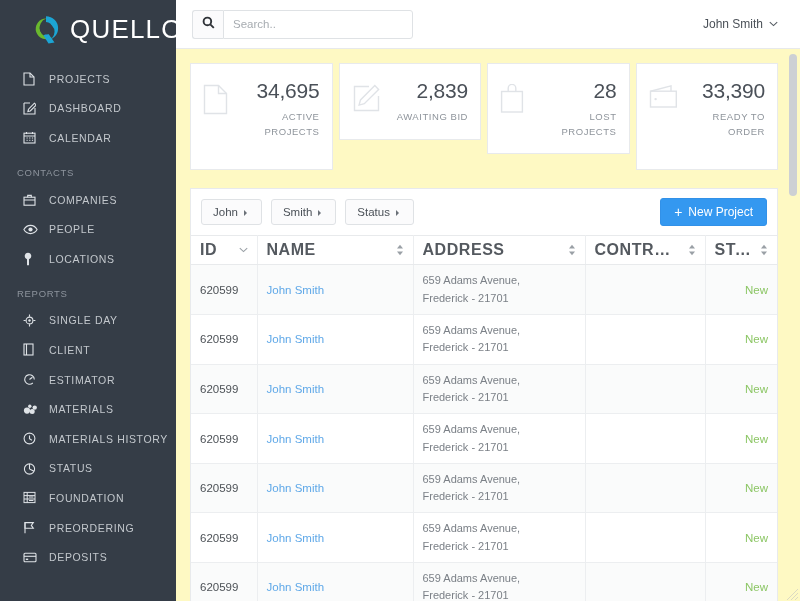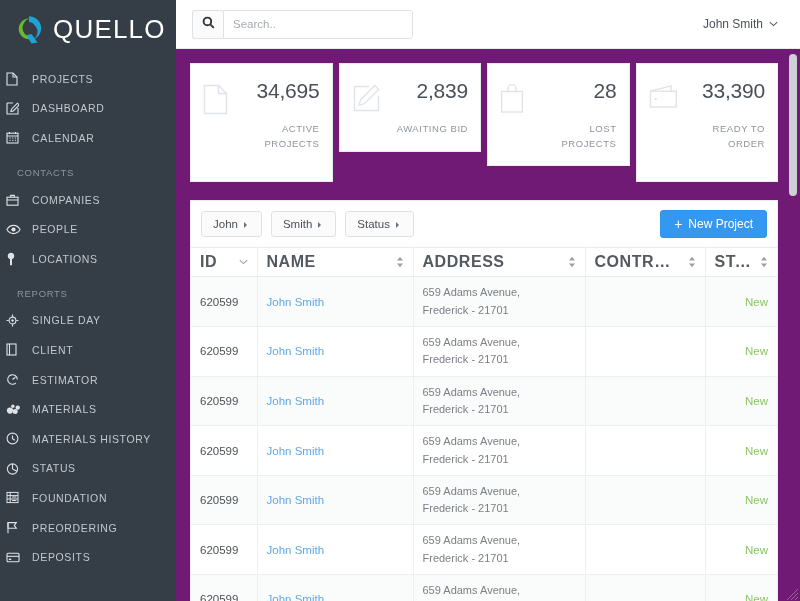--- a/index.html
+++ b/index.html
@@ -14,51 +14,51 @@
   
   #sidebar {
     width: 176px; height: 601px;
     background: #353d47;
     flex: 0 0 176px;
     overflow: hidden;
     position: relative;
   }
   .logo-row {
     display: flex; align-items: center;
-    height: 58px; padding-left: 10px;
+    height: 58px; padding-left: 27px;
   }
   .logo-mark { width: 38px; height: 38px; position: relative; flex: 0 0 38px; }
   .logo-word {
     color: #ffffff; font-size: 26px; letter-spacing: 1.2px;
     font-weight: 400; margin-left: 5px; line-height: 1;
   }
   .nav-section-label {
     color: #8d949d; font-size: 9.5px; letter-spacing: 0.7px;
     padding: 14px 0 7px 17px; text-transform: uppercase;
   }
   .nav-item {
     display: flex; align-items: center;
-    height: 29.6px; padding-left: 6px;
+    height: 29.6px; padding-left: 23px;
     color: #c3c8cd; font-size: 10.5px; letter-spacing: 0.65px;
     text-transform: uppercase; cursor: pointer;
     white-space: nowrap;
   }
   .nav-ico {
     width: 17px; flex: 0 0 17px; height: 14px;
     margin-right: 9px;
     display: flex; align-items: center; justify-content: flex-start;
     color: #dfe3e7;
   }
   .nav-ico svg { display: block; }
   .nav-group-1 { padding-top: 6px; }
 
   
   #main {
     flex: 1 1 auto; height: 601px; position: relative;
-    background: #701a75; overflow: hidden;
+    background: #fef9c3; overflow: hidden;
   }
   
   #topbar {
     height: 49px; background: #ffffff;
     display: flex; align-items: center;
     padding: 0 22px 0 16px;
     border-bottom: 1px solid #e7e9eb;
     position: relative;
   }
   .search-wrap { display: flex; height: 29px; }
@@ -102,21 +102,21 @@
   .stat-card.tall { padding-bottom: 30px; }
   .stat-ico { flex: 0 0 34px; padding-top: 4px; color: #dfe2e6; }
   .stat-ico svg { display: block; }
   .stat-txt { flex: 1 1 auto; text-align: right; }
   .stat-num {
     font-size: 21px; color: #4a5058; font-weight: 400;
     line-height: 1.05; letter-spacing: -0.2px;
   }
   .stat-lbl {
     font-size: 9.5px; color: #8e949b; letter-spacing: 0.55px;
-    text-transform: uppercase; margin-top: 20px; line-height: 1.55;
+    text-transform: uppercase; margin-top: 8px; line-height: 1.55;
   }
 
   
   #panel {
     margin-top: 18px; background: #ffffff;
     border: 1px solid #e8eaec;
   }
   #toolbar {
     display: flex; align-items: center;
     padding: 9px 10px; gap: 9px;

